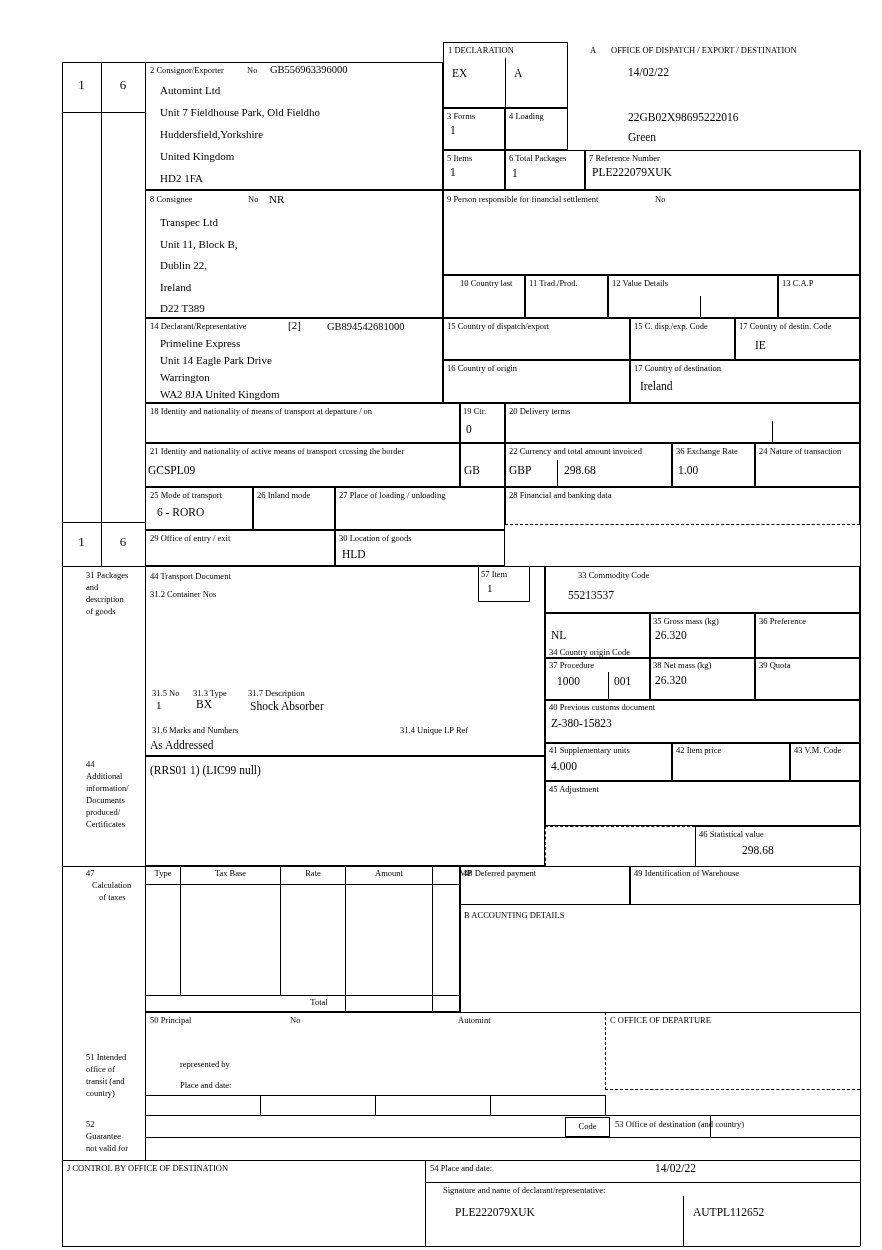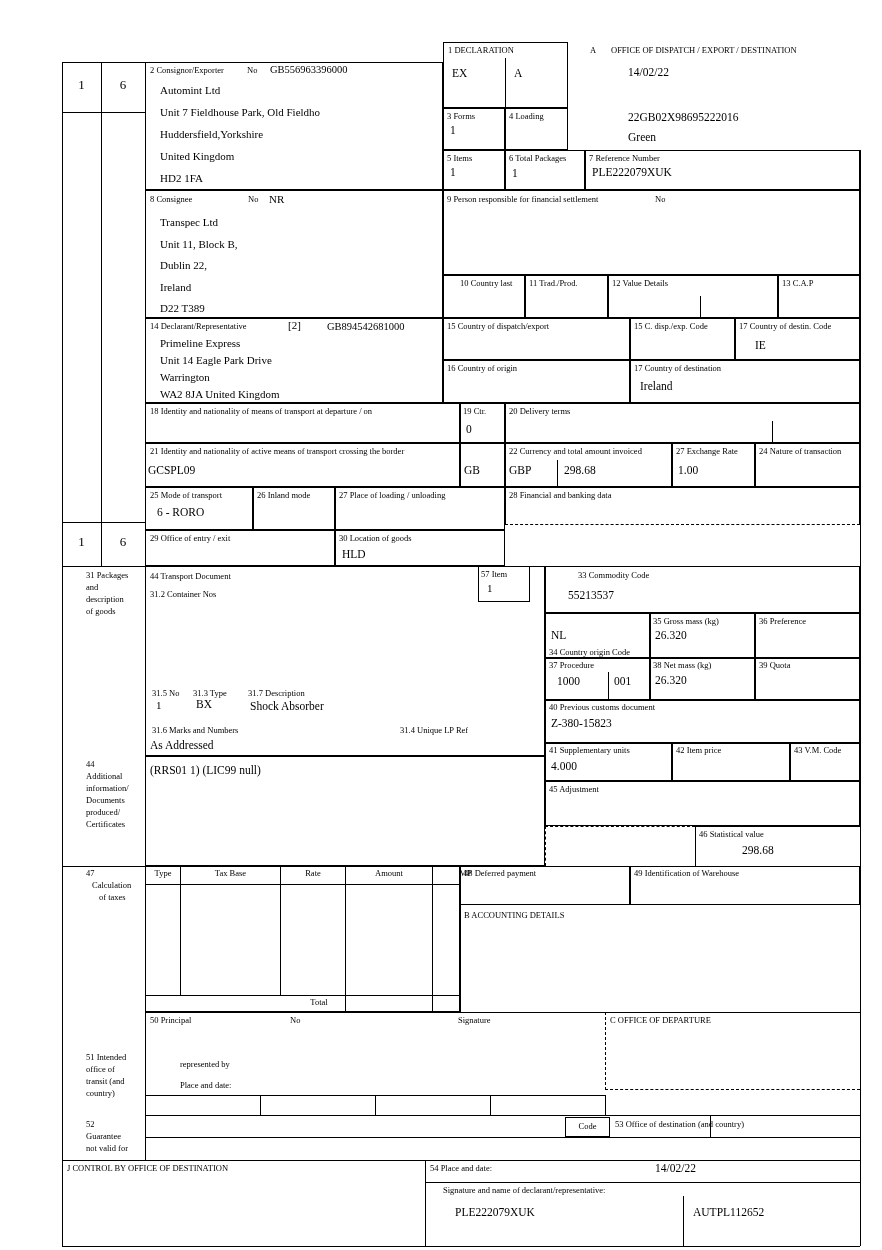--- a/index.html
+++ b/index.html
@@ -190,21 +190,21 @@
   <span class="lbl" style="left:463px;top:407px">19 Ctr.</span>
   <span class="val" style="left:466px;top:423px">0</span>
   <span class="lbl" style="left:509px;top:407px">20 Delivery terms</span>
 
   <span class="lbl" style="left:150px;top:447px">21 Identity and nationality of active means of transport crossing the border</span>
   <span class="val" style="left:148px;top:464px">GCSPL09</span>
   <span class="val" style="left:464px;top:464px">GB</span>
   <span class="lbl" style="left:509px;top:447px">22 Currency and total amount invoiced</span>
   <span class="val" style="left:509px;top:464px">GBP</span>
   <span class="val" style="left:564px;top:464px">298.68</span>
-  <span class="lbl" style="left:676px;top:447px">27 Exchange Rate</span>
+  <span class="lbl" style="left:676px;top:447px">36 Exchange Rate</span>
   <span class="val" style="left:678px;top:464px">1.00</span>
   <span class="lbl" style="left:759px;top:447px">24 Nature of transaction</span>
 
   <span class="lbl" style="left:150px;top:491px">25 Mode of transport</span>
   <span class="val" style="left:157px;top:506px">6 - RORO</span>
   <span class="lbl" style="left:257px;top:491px">26 Inland mode</span>
   <span class="lbl" style="left:339px;top:491px">27 Place of loading / unloading</span>
   <span class="lbl" style="left:509px;top:491px">28 Financial and banking data</span>
   <span class="lbl" style="left:150px;top:534px">29 Office of entry / exit</span>
   <span class="lbl" style="left:339px;top:534px">30 Location of goods</span>
@@ -265,21 +265,21 @@
   <span class="lbl ctr" style="left:281px;top:869px;width:64px">Rate</span>
   <span class="lbl ctr" style="left:346px;top:869px;width:86px">Amount</span>
   <span class="lbl ctr" style="left:452px;top:869px;width:27px">MP</span>
   <span class="lbl ctr" style="left:296px;top:998px;width:46px">Total</span>
   <span class="lbl" style="left:464px;top:869px">48 Deferred payment</span>
   <span class="lbl" style="left:634px;top:869px">49 Identification of Warehouse</span>
   <span class="lbl b" style="left:464px;top:911px">B ACCOUNTING DETAILS</span>
 
   <span class="lbl" style="left:150px;top:1016px">50 Principal</span>
   <span class="lbl" style="left:290px;top:1016px">No</span>
-  <span class="lbl" style="left:458px;top:1016px">Signature</span>
+  <span class="lbl" style="left:458px;top:1016px">Automint</span>
   <span class="lbl b" style="left:610px;top:1016px">C OFFICE OF DEPARTURE</span>
   <span class="lbl" style="left:180px;top:1060px">represented by</span>
   <span class="lbl" style="left:180px;top:1081px">Place and date:</span>
   <span class="lbl" style="left:86px;top:1053px">51 Intended</span>
   <span class="lbl" style="left:86px;top:1065px">office of</span>
   <span class="lbl" style="left:86px;top:1077px">transit (and</span>
   <span class="lbl" style="left:86px;top:1089px">country)</span>
   <span class="lbl" style="left:86px;top:1120px">52</span>
   <span class="lbl" style="left:86px;top:1132px">Guarantee</span>
   <span class="lbl" style="left:86px;top:1144px">not valid for</span>

